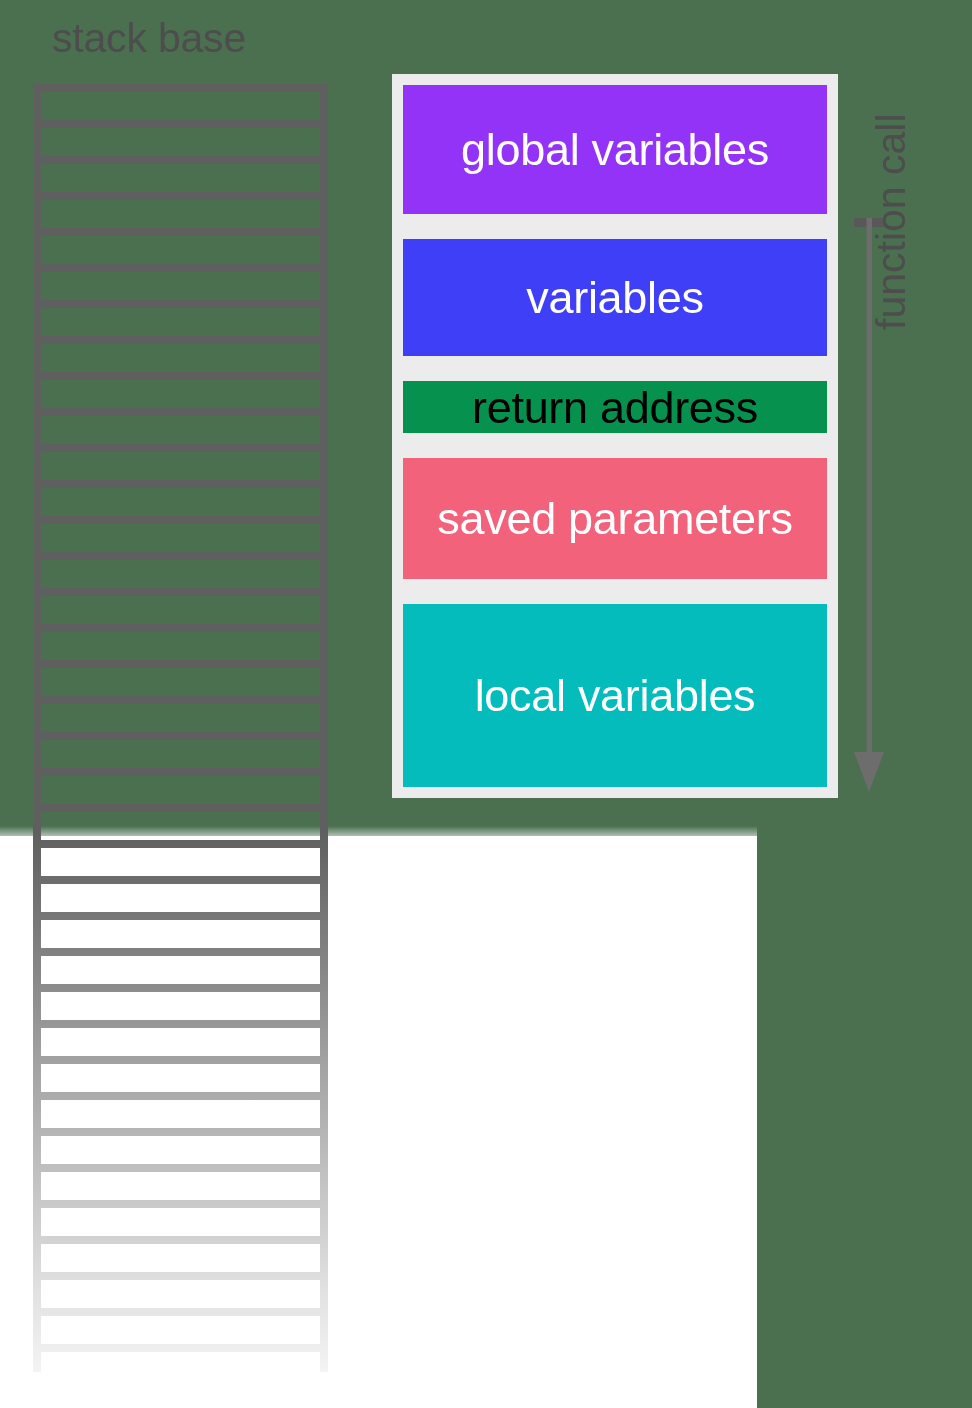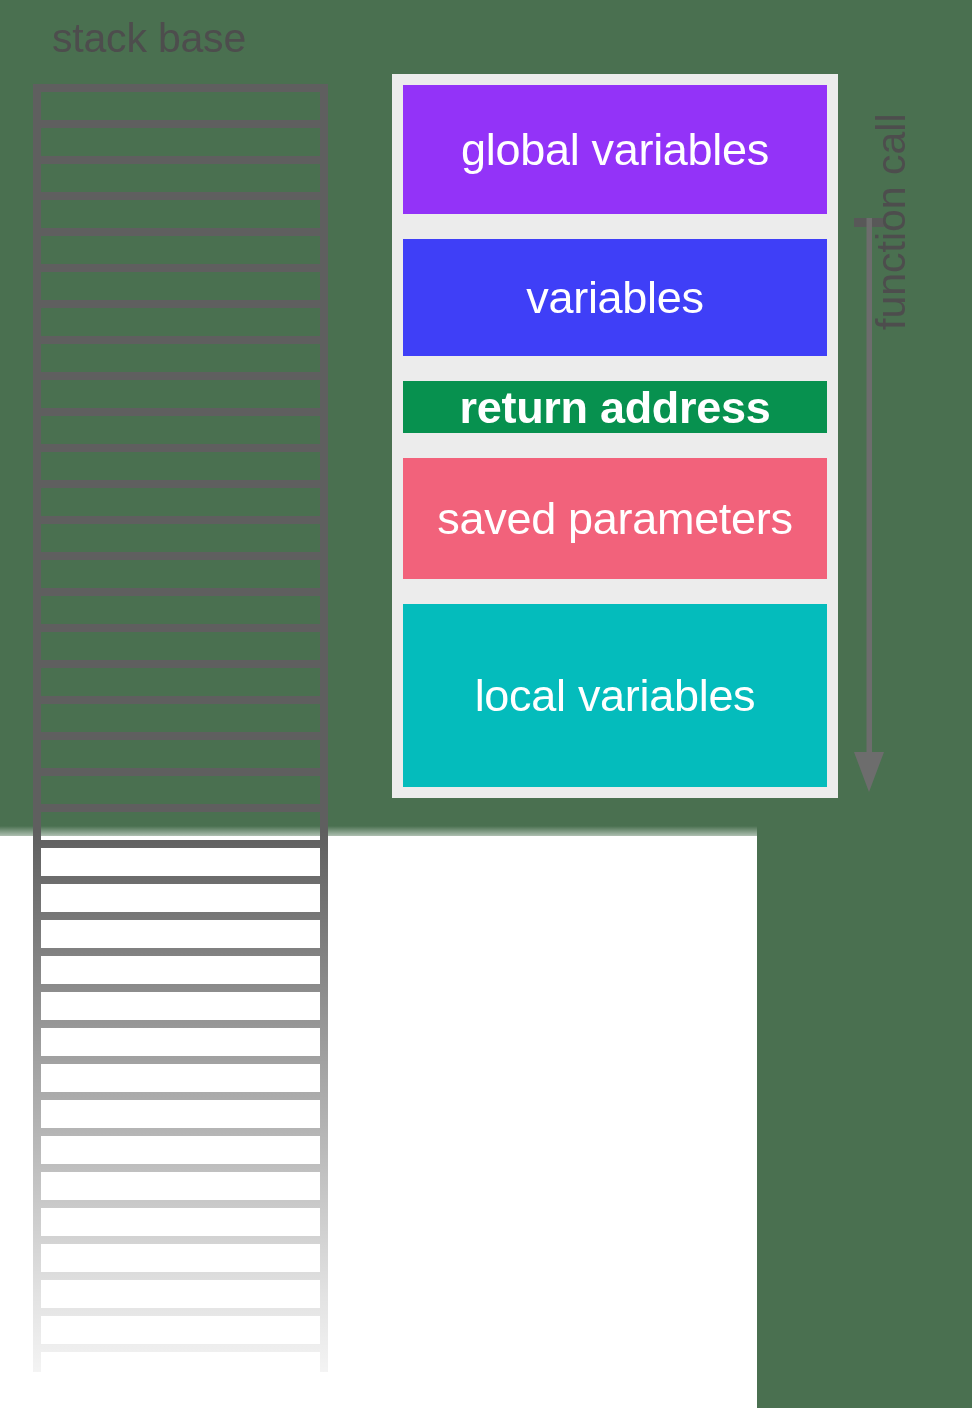--- a/index.html
+++ b/index.html
@@ -171,21 +171,21 @@
   <div id="stack-column">
     <div class="stripes"></div>
     <div class="rail-left"></div>
     <div class="rail-right"></div>
     <div class="fade-mask"></div>
   </div>
 
   <div id="stack-frame" style="background-color: rgb(236, 236, 236);">
     <div class="frame-segment seg-global" style="background-color: rgb(147, 51, 248); color: rgb(255, 255, 255);">global variables</div>
     <div class="frame-segment seg-params" style="background-color: rgb(63, 63, 247); color: rgb(255, 255, 255);">variables</div>
-    <div class="frame-segment seg-return" style="background-color: rgb(7, 145, 79); color: #ffffff; font-weight: bold;">return address</div>
+    <div class="frame-segment seg-return" style="background-color: rgb(7, 145, 79); color: #000000;">return address</div>
     <div class="frame-segment seg-saved" style="background-color: rgb(242, 98, 123); color: rgb(255, 255, 255);">saved parameters</div>
     <div class="frame-segment seg-local" style="background-color: rgb(4, 188, 188); color: rgb(255, 255, 255);">local variables</div>
   </div>
 
   <svg id="function-call-arrow" viewBox="0 0 46 576">
 
     <rect x="8" y="0" width="30" height="9" fill="#585858"></rect>
 
     <rect x="20.5" y="0" width="5.5" height="534" fill="#6d6d6d"></rect>
 

